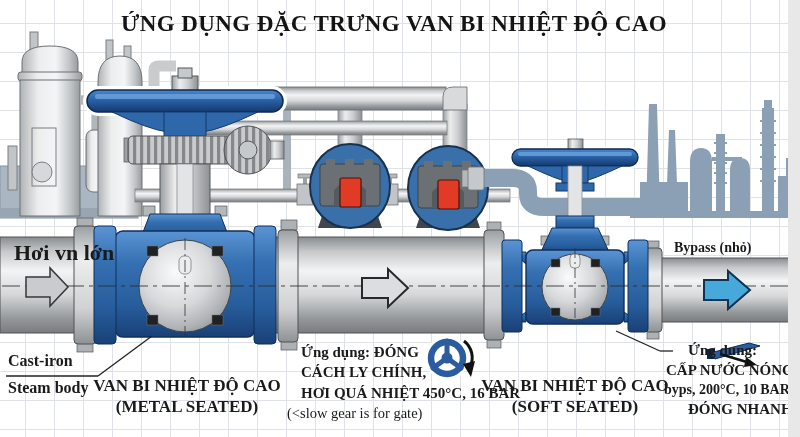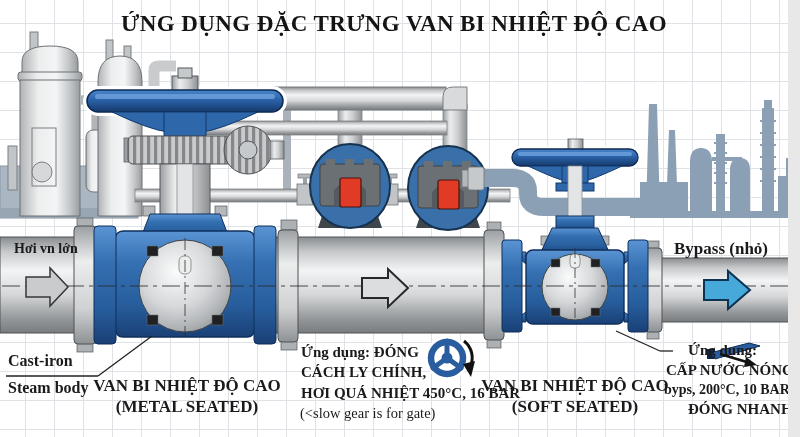--- a/index.html
+++ b/index.html
@@ -5,32 +5,32 @@
   html,body{margin:0;padding:0;background:#e8e8e8;}
   .stage{
     position:relative;width:788px;height:437px;overflow:hidden;background:#ffffff;
     background-image:linear-gradient(#dfe3e7 1px,transparent 1px),linear-gradient(90deg,#dfe3e7 1px,transparent 1px);
     background-size:29px 29px;background-position:-4px -6px;
     font-family:Liberation Serif, serif;
   }
   svg.scene{position:absolute;left:0;top:0;}
   .t{position:absolute;color:#1a1a1a;font-weight:700;white-space:nowrap;line-height:1.1;}
   .title{left:0;right:0;top:11px;text-align:center;font-size:23px;letter-spacing:.4px;color:#141414;}
-  .flow1{left:14px;top:241px;font-size:14px;font-weight:600;}
+  .flow1{left:14px;top:241px;font-size:22px;font-weight:600;}
   .flow2{left:339px;top:247px;font-size:17px;font-weight:600;}
-  .flow3{left:674px;top:240px;font-size:17px;font-weight:600;}
+  .flow3{left:674px;top:240px;font-size:14px;font-weight:600;}
   .castiron{left:8px;top:352px;font-size:16px;}
   .steambody{left:8px;top:379px;font-size:16px;}
   .vname{width:210px;text-align:center;font-size:17px;}
   .m1{left:82px;top:377px;} .m2{left:82px;top:398px;}
   .sname{width:196px;text-align:center;font-size:17px;}
   .s1{left:477px;top:377px;} .s2{left:477px;top:398px;}
   .app{font-size:15px;}
   .a1l1{left:301px;top:344px;} .a1l2{left:301px;top:364px;} .a1l3{left:301px;top:385px;}
-  .a1l4{left:300px;top:406px;font-weight:400;font-size:14.5px;}
+  .a1l4{left:287px;top:406px;font-weight:400;font-size:14.5px;}
   .a2l1{left:668px;top:342px;margin-left:20px;} .a2l2{left:666px;top:362px;text-align:right;}
   .a2l3{left:664px;top:382px;font-size:14px;} .a2l4{left:681px;top:401px;margin-left:7px;}
 </style>
 </head>
 <body>
 
 <div class="stage">
 
 <svg class="scene" width="800" height="437" viewBox="0 0 800 437">
   <defs>

